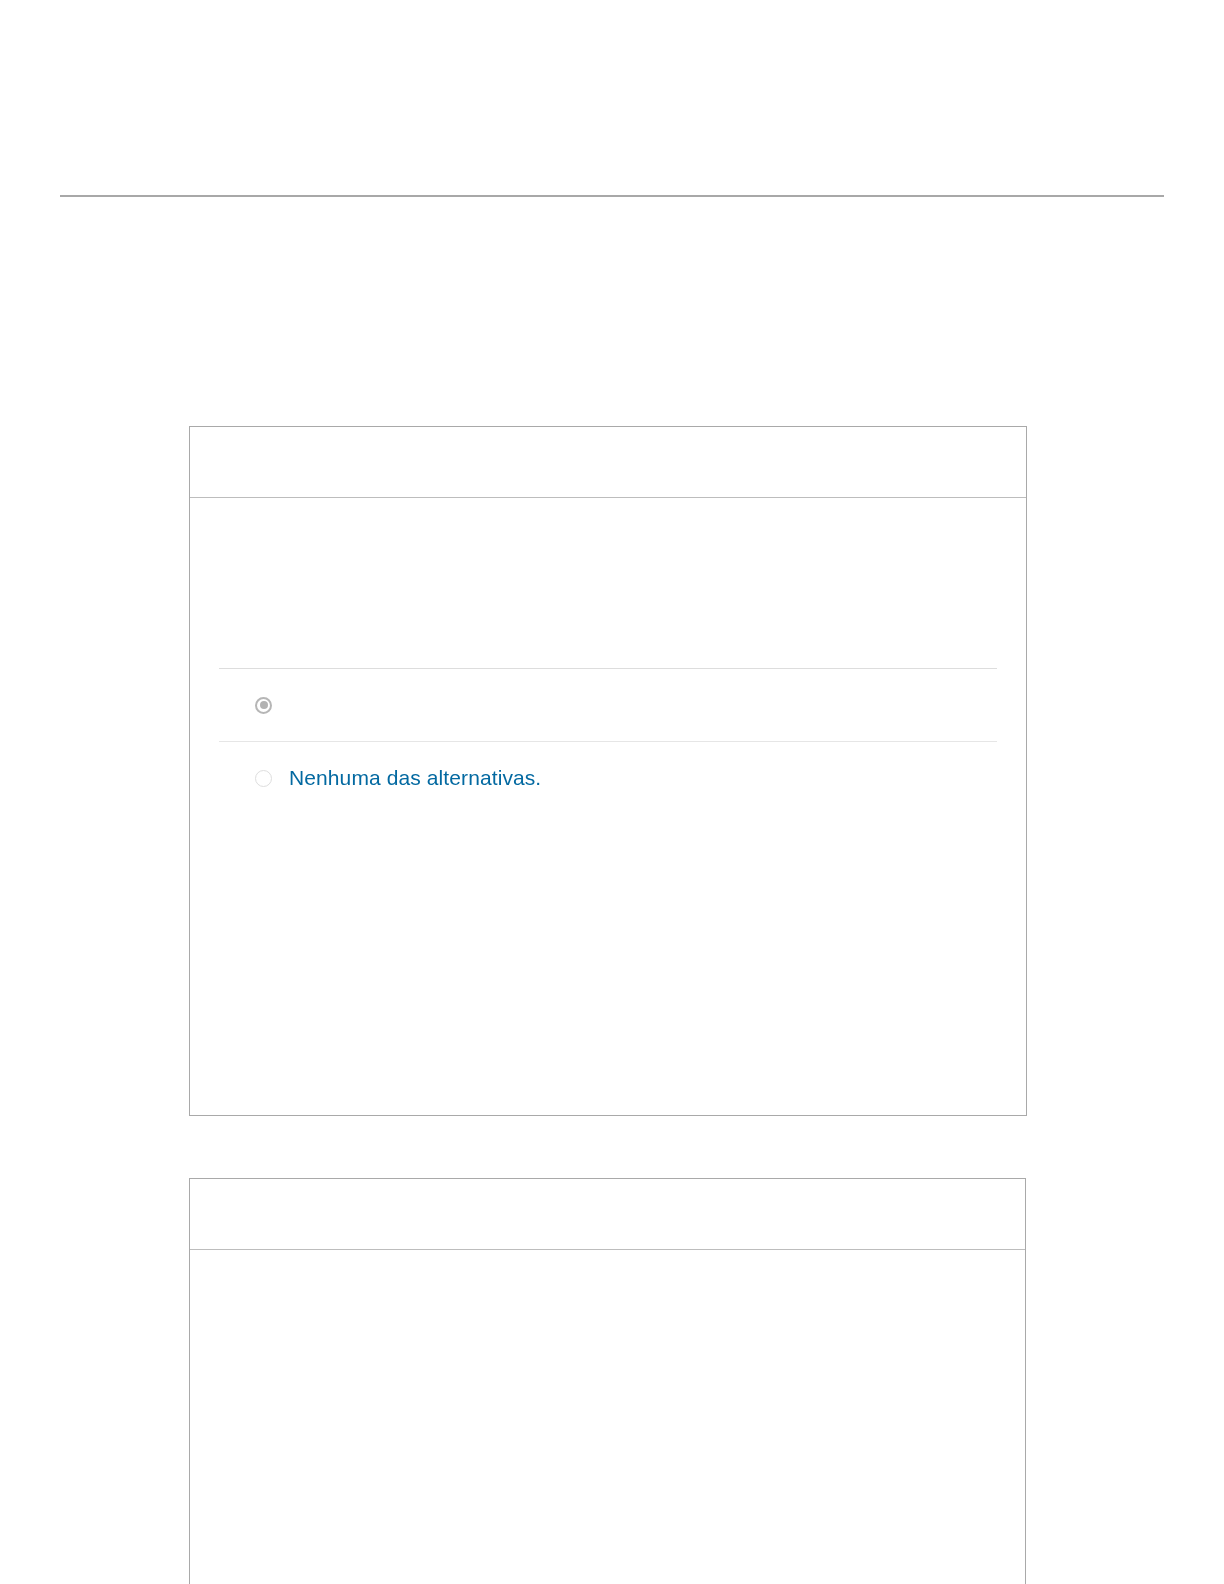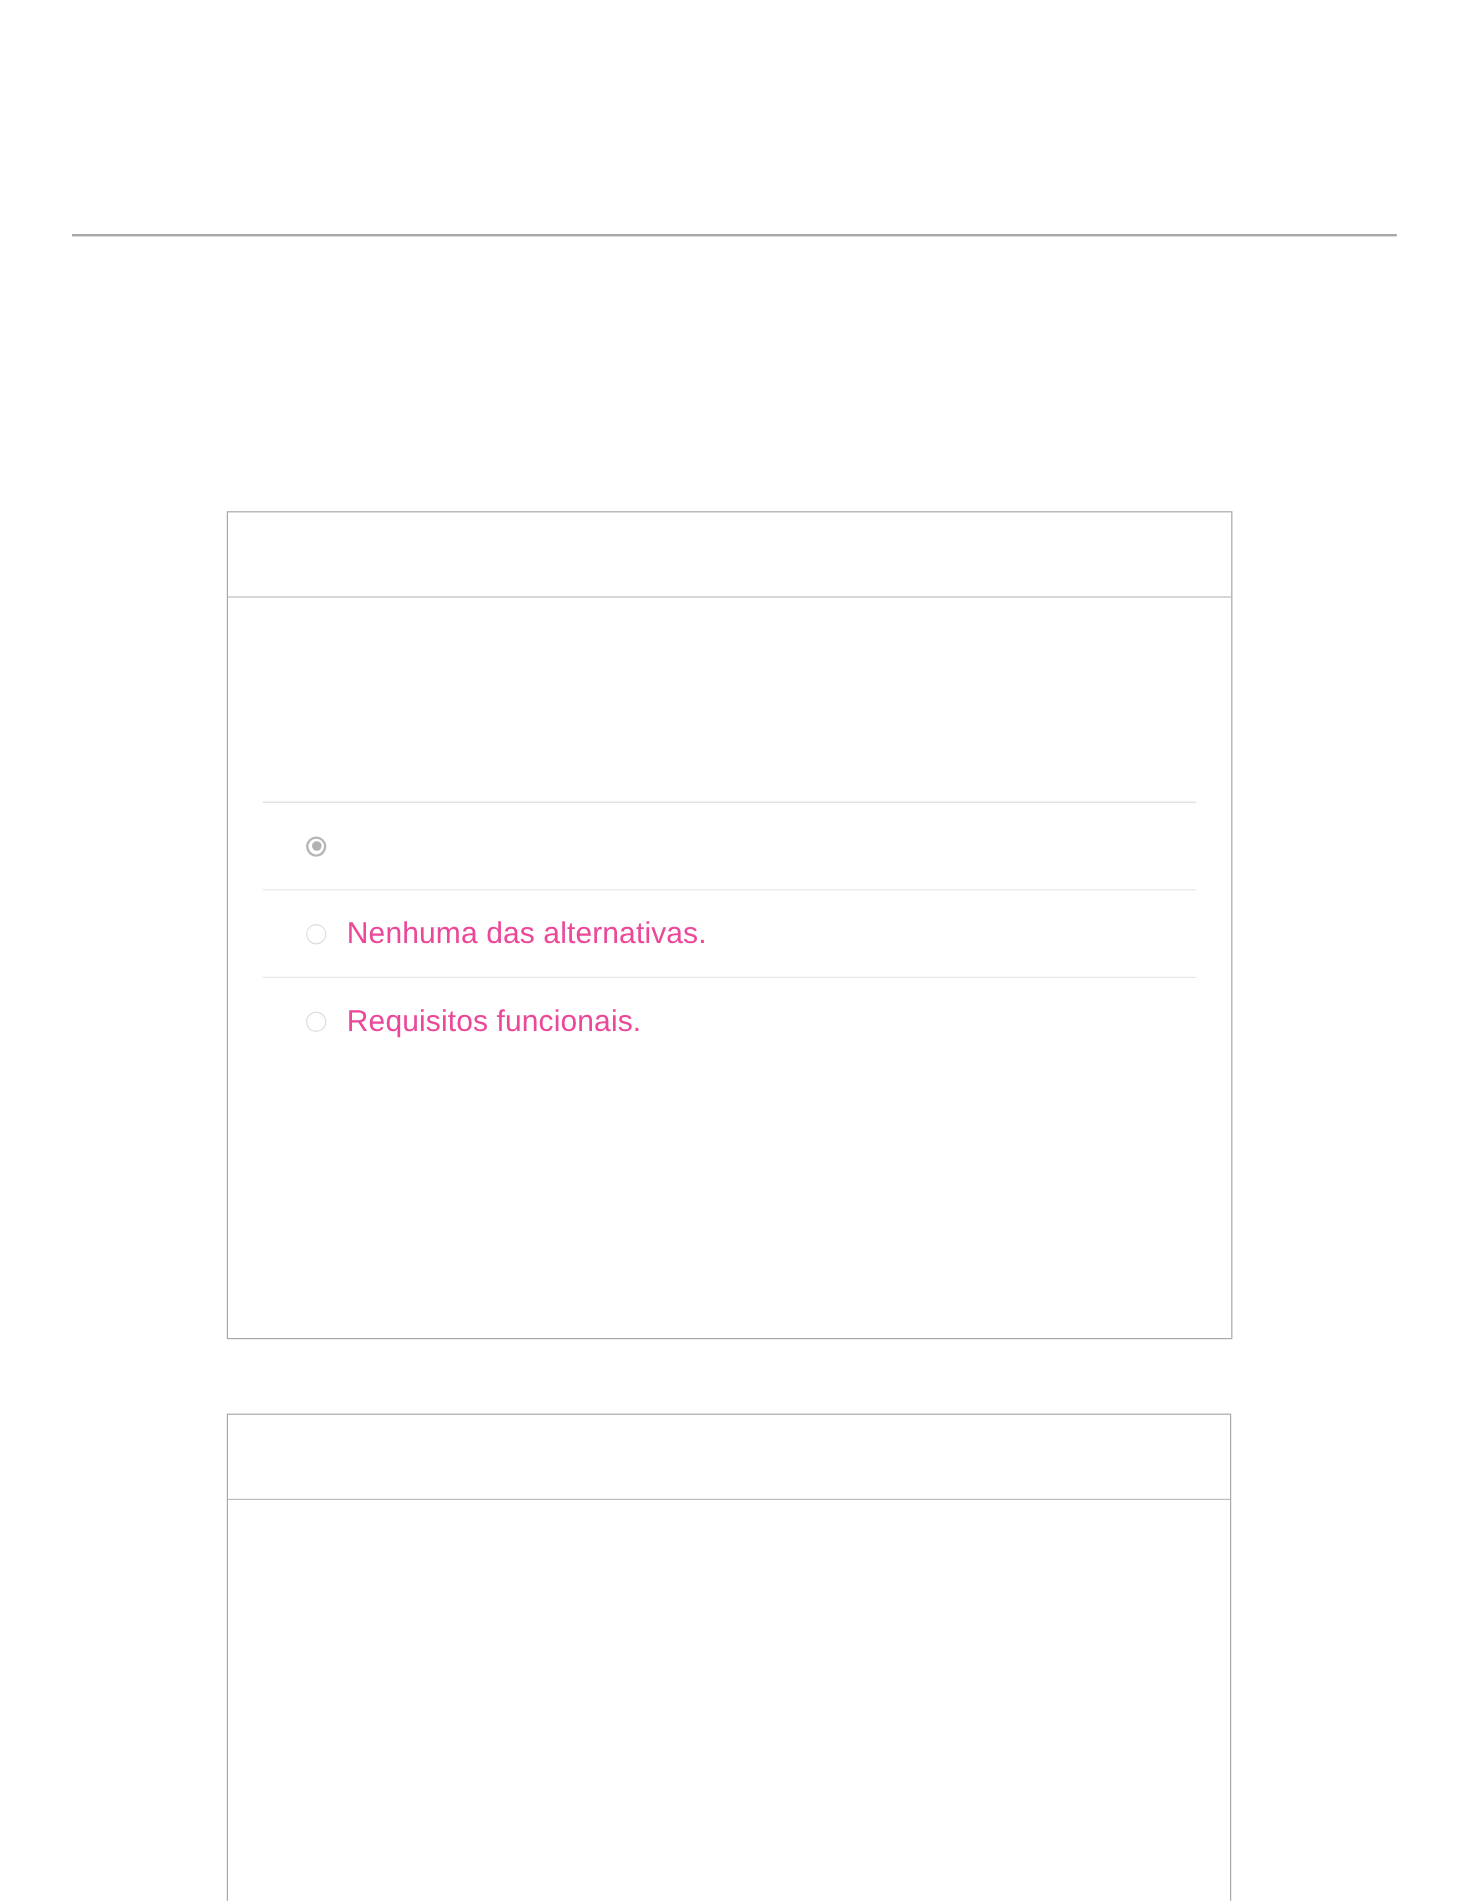--- a/index.html
+++ b/index.html
@@ -125,22 +125,22 @@
     top: 50%;
     width: 8px;
     height: 8px;
     margin-left: -4px;
     margin-top: -4px;
     border-radius: 50%;
     background: #b2b2b2;
   }
 
   .option-label {
-    color: #ec4899;
-    font-size: 25px;
+    color: #0369a1;
+    font-size: 21px;
     line-height: 24px;
     letter-spacing: 0.1px;
     white-space: pre;
   }
 </style>
 </head>
 <body>
 
 <div class="page-header-area">
   <div></div>
@@ -154,24 +154,20 @@
     <div class="question-text"></div>
     <ul class="options-list">
       <li class="option-row">
         <span class="radio selected"></span>
         <span class="option-label"></span>
       </li>
       <li class="option-row">
         <span class="radio"></span>
         <span class="option-label">Nenhuma das alternativas.</span>
       </li>
-      <li class="option-row">
-        <span class="radio"></span>
-        <span class="option-label">Requisitos funcionais.</span>
-      </li>
     </ul>
   </div>
 </div>
 
 <div class="question-card card-two">
   <div class="card-header"></div>
   <div class="card-body">
     <div class="question-text"></div>
   </div>
 </div>

